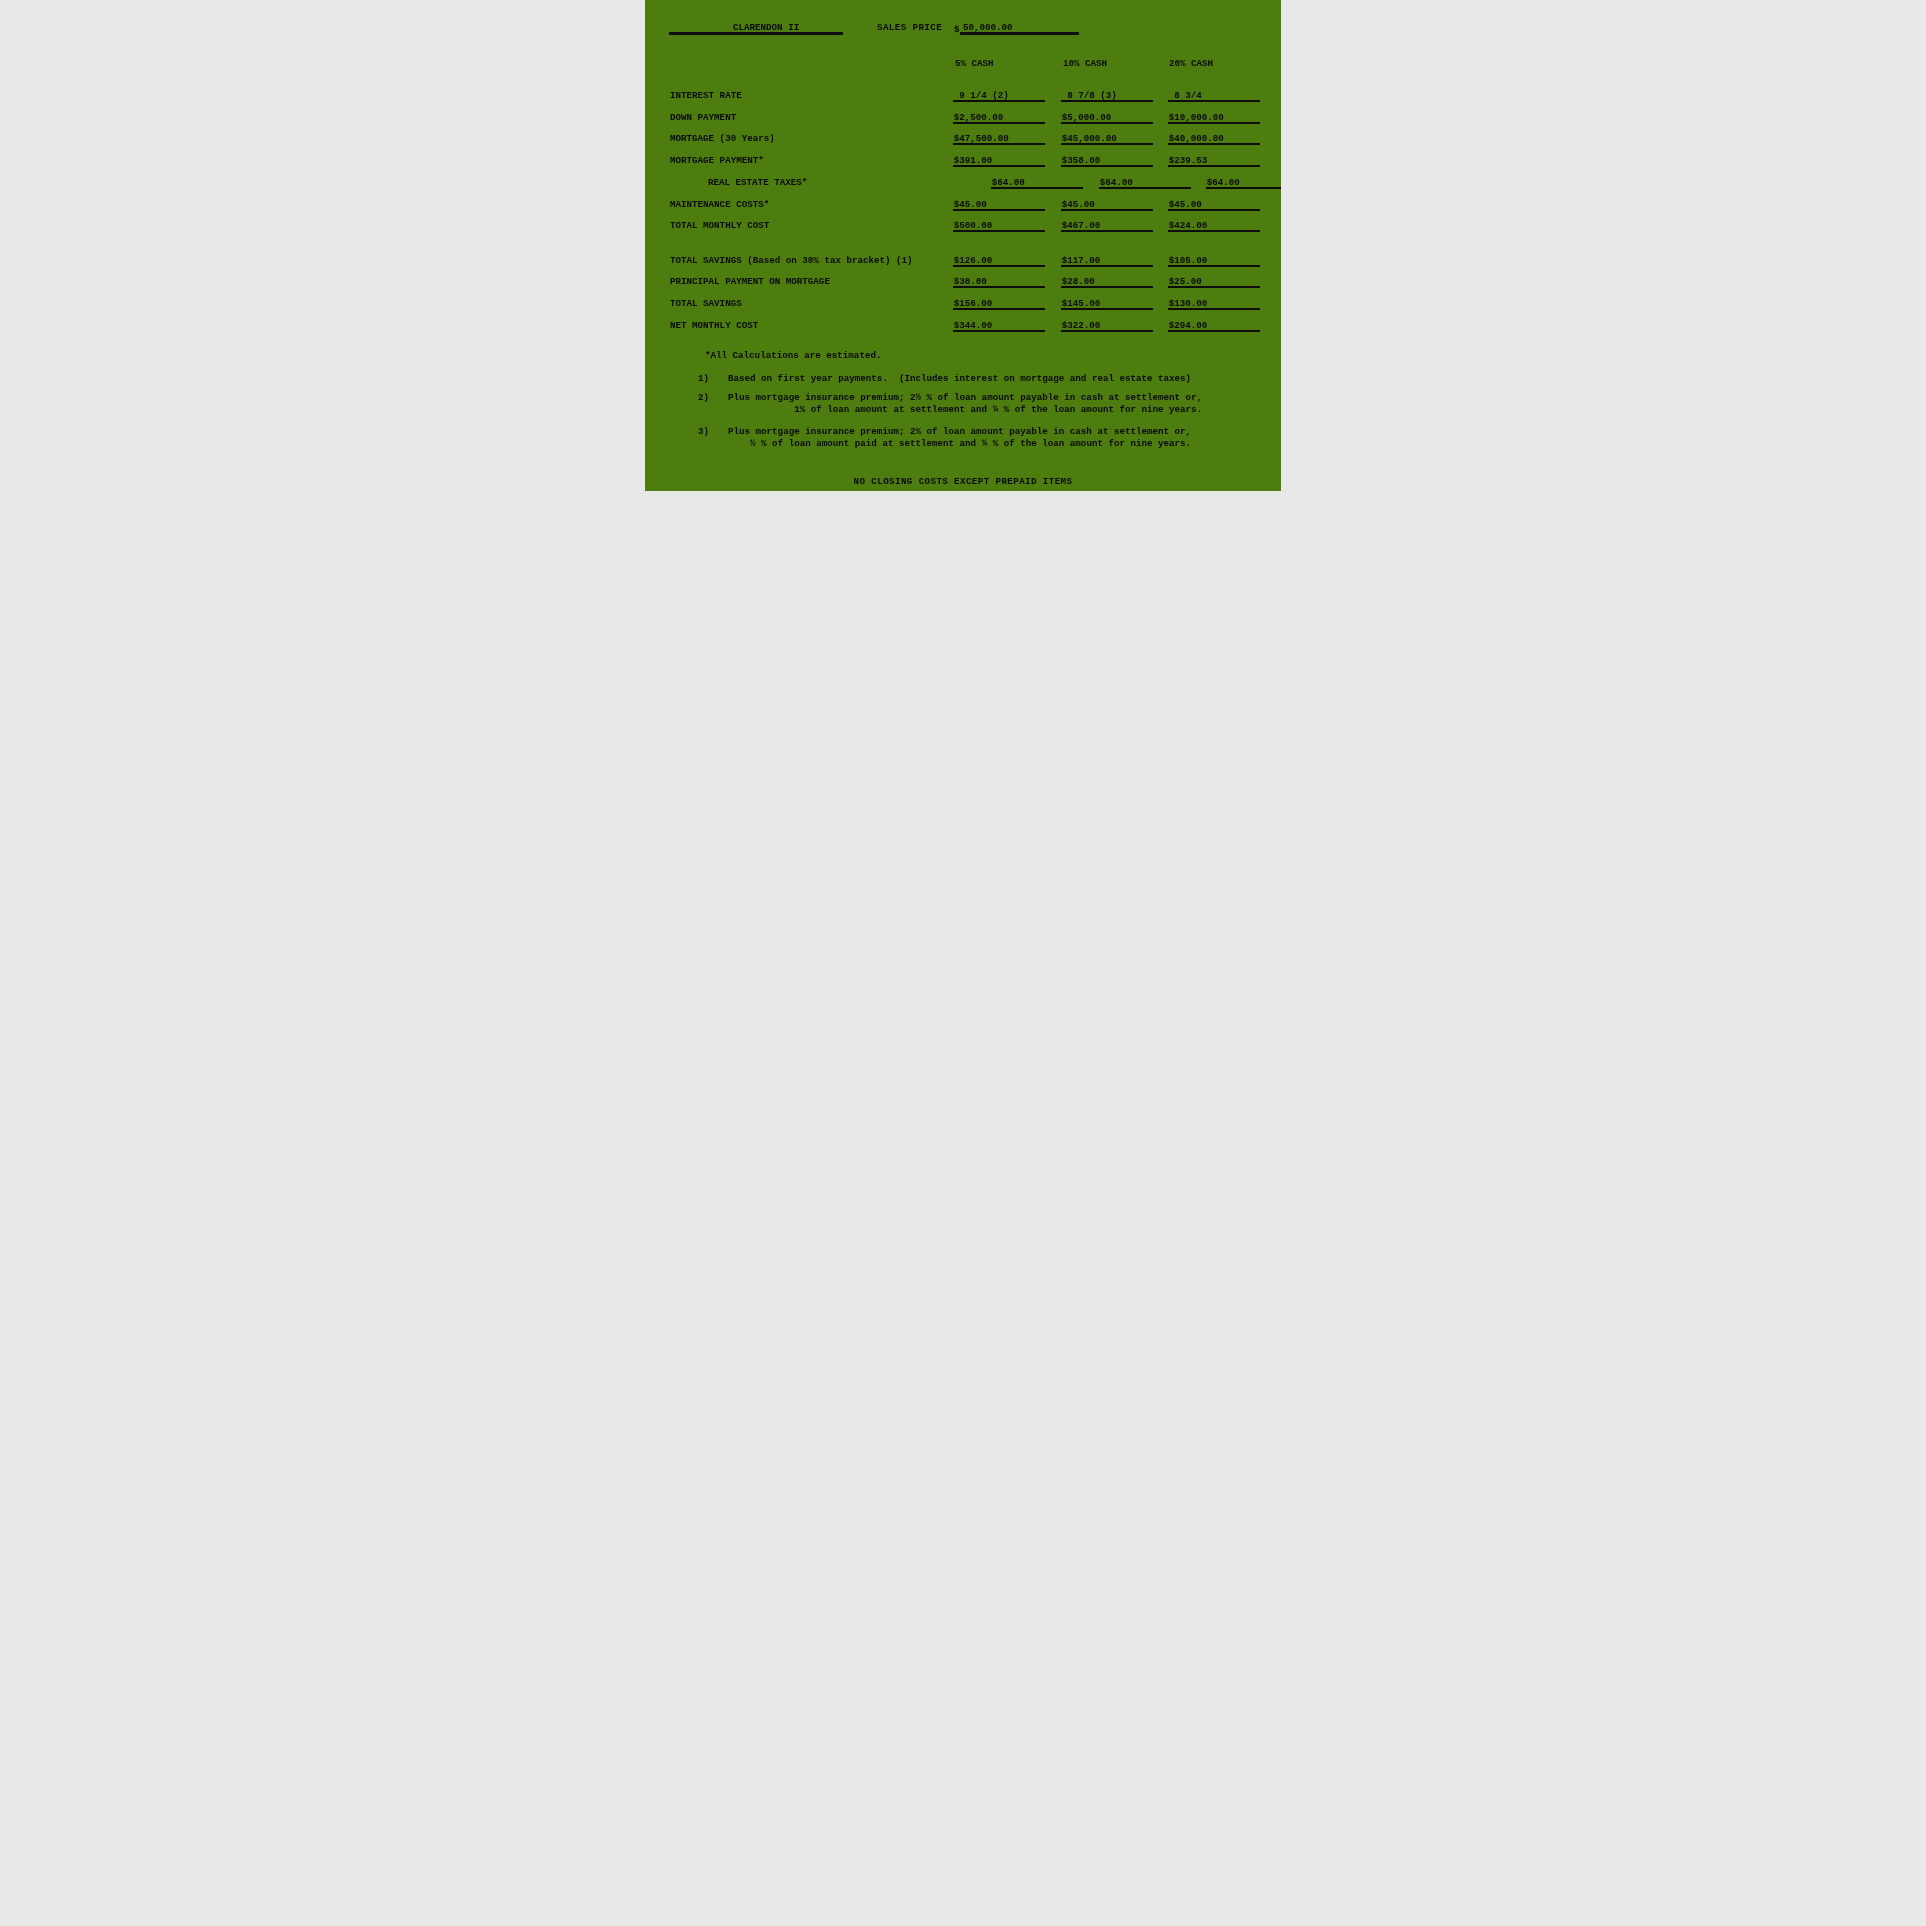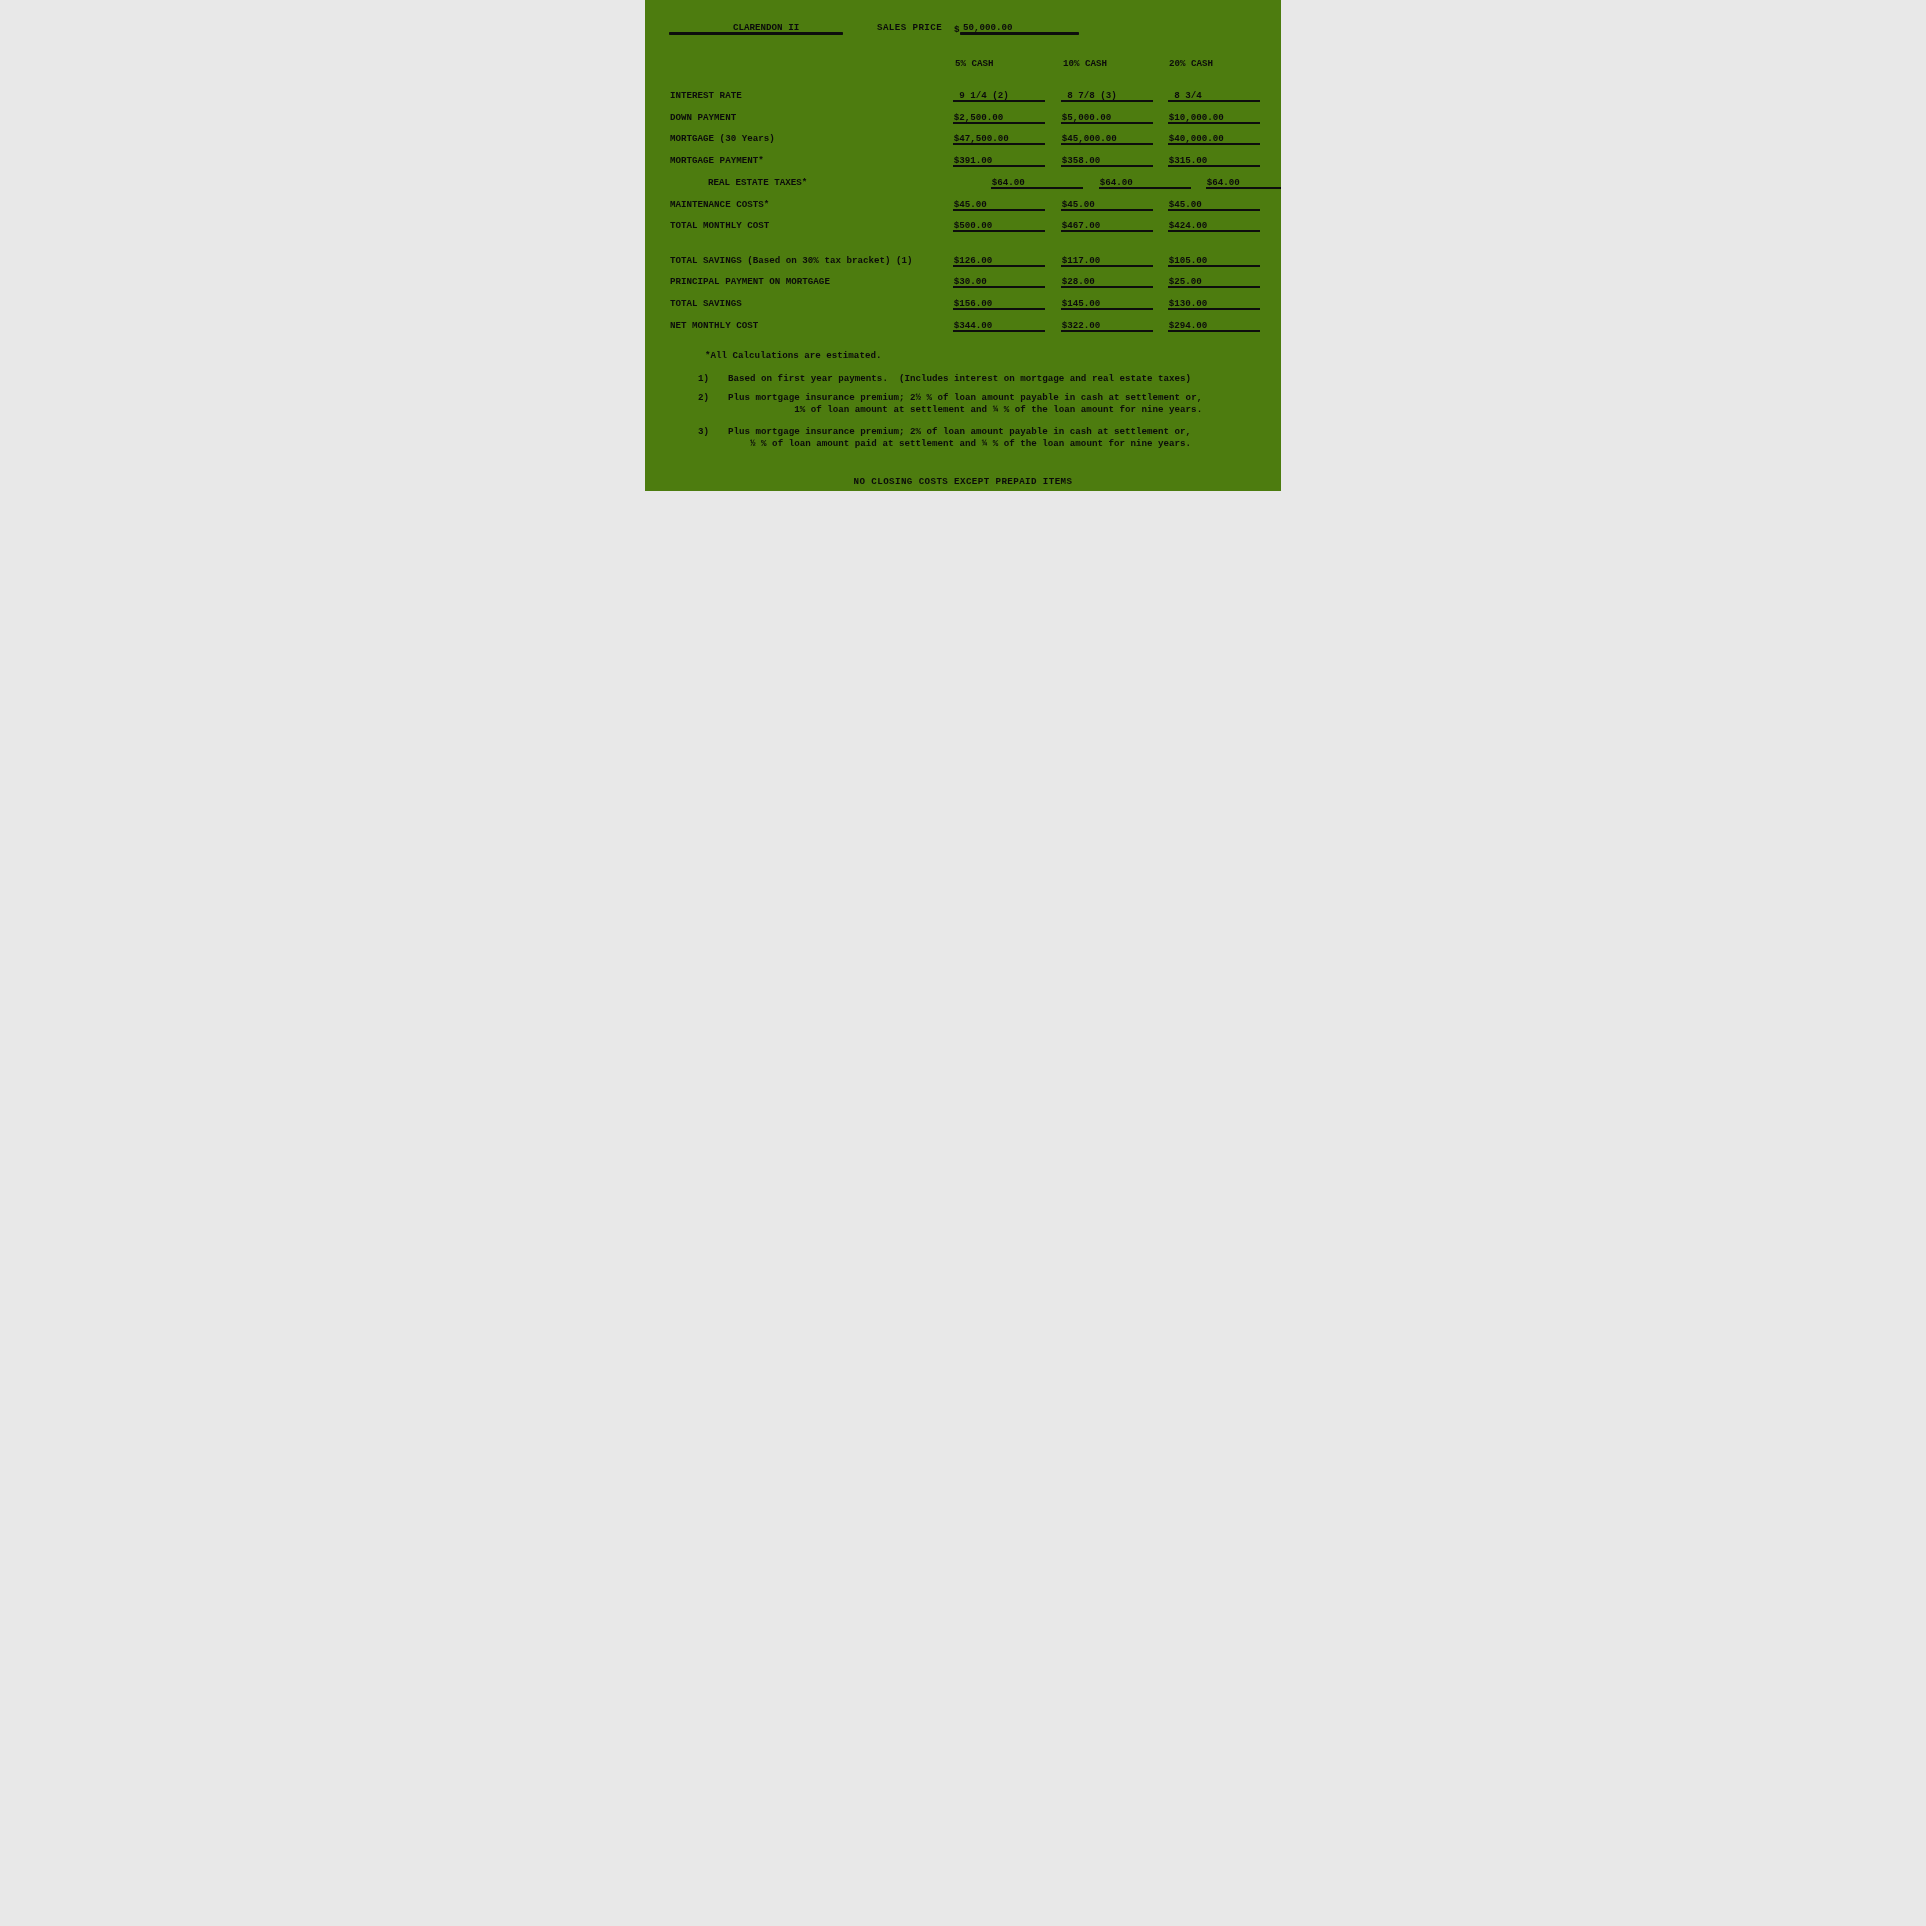--- a/index.html
+++ b/index.html
@@ -110,21 +110,21 @@
     <div class="cell c0">
       <span class="prefix">$</span>
       <span class="amt">391.00</span>
     </div>
     <div class="cell c1">
       <span class="prefix">$</span>
       <span class="amt">358.00</span>
     </div>
     <div class="cell c2">
       <span class="prefix">$</span>
-      <span class="amt">315.00</span>
+      <span class="amt">239.53</span>
     </div>
   </div>
 
   <div class="trow" style="top:177px;margin-left:38px;">
     <div class="rlabel">REAL ESTATE TAXES*</div>
     <div class="cell c0">
       <span class="prefix">$</span>
       <span class="amt">64.00</span>
     </div>
     <div class="cell c1">

